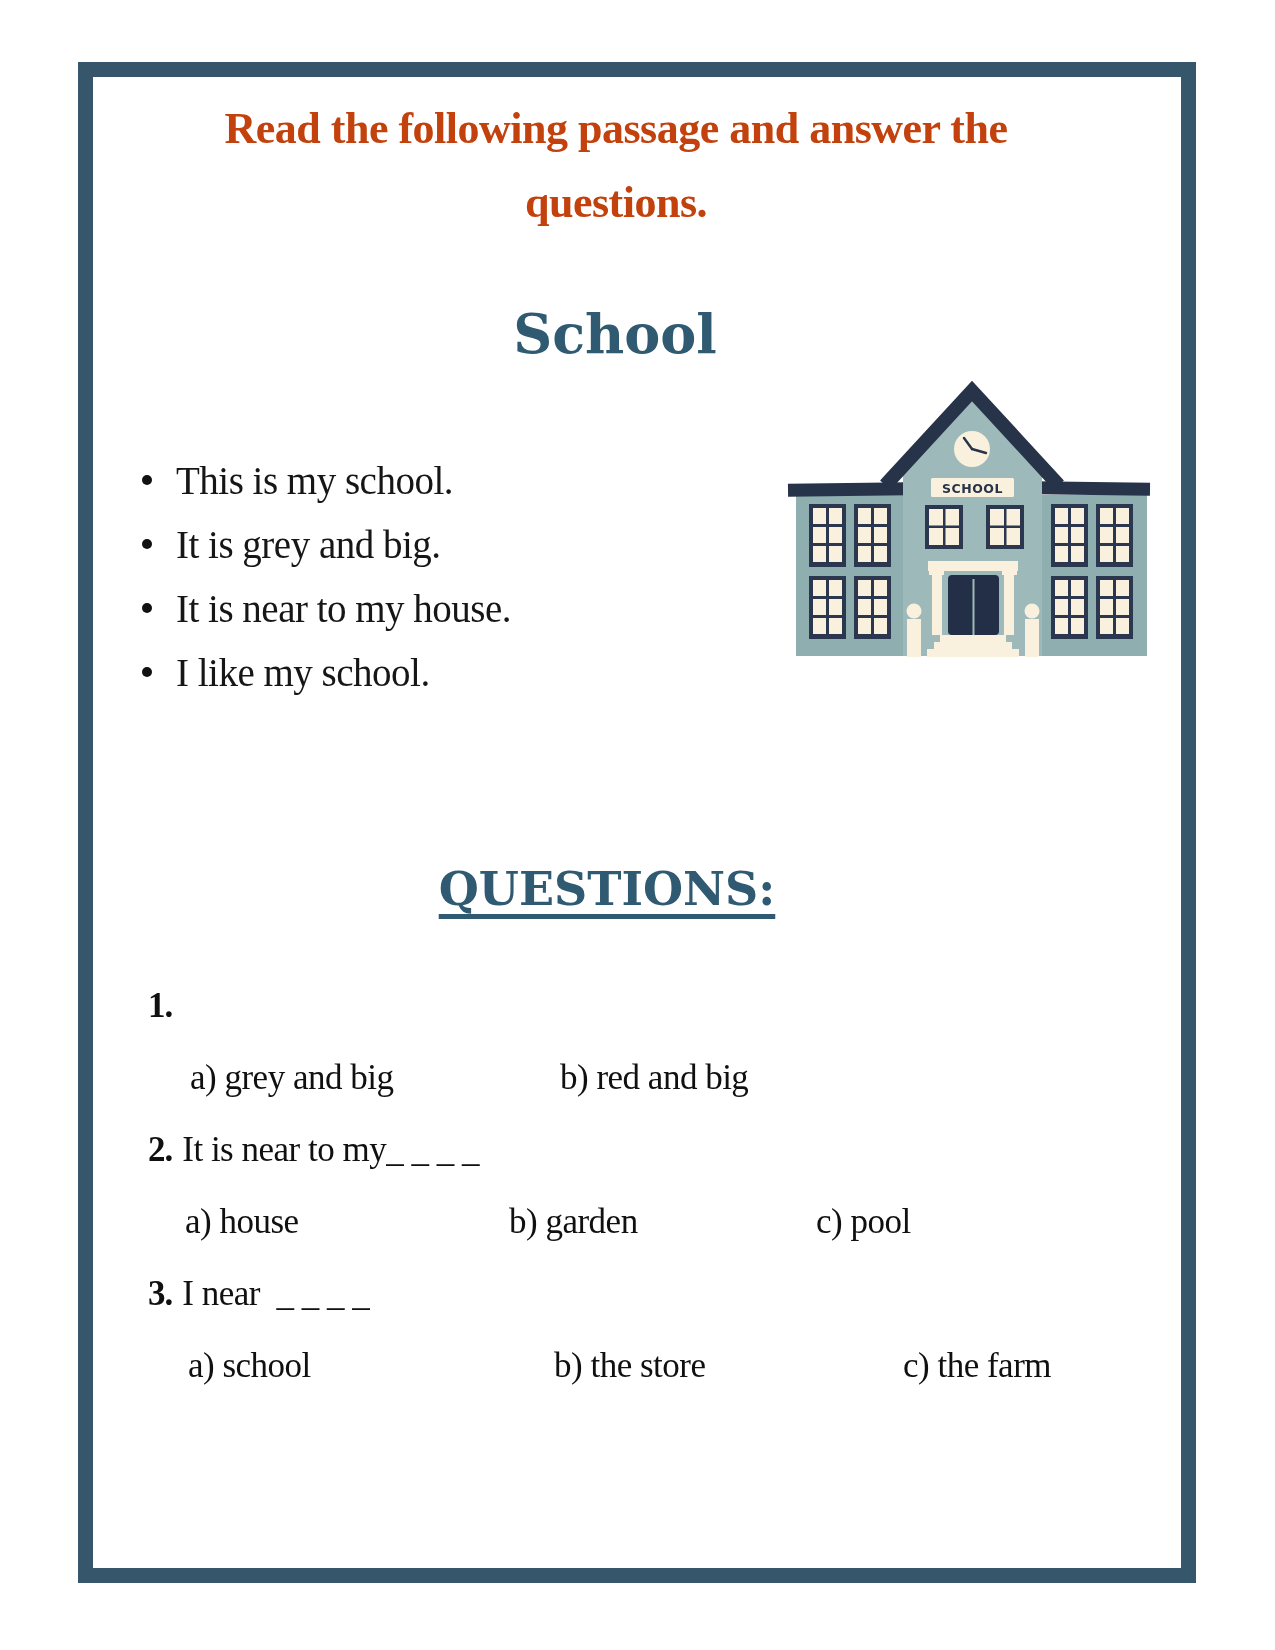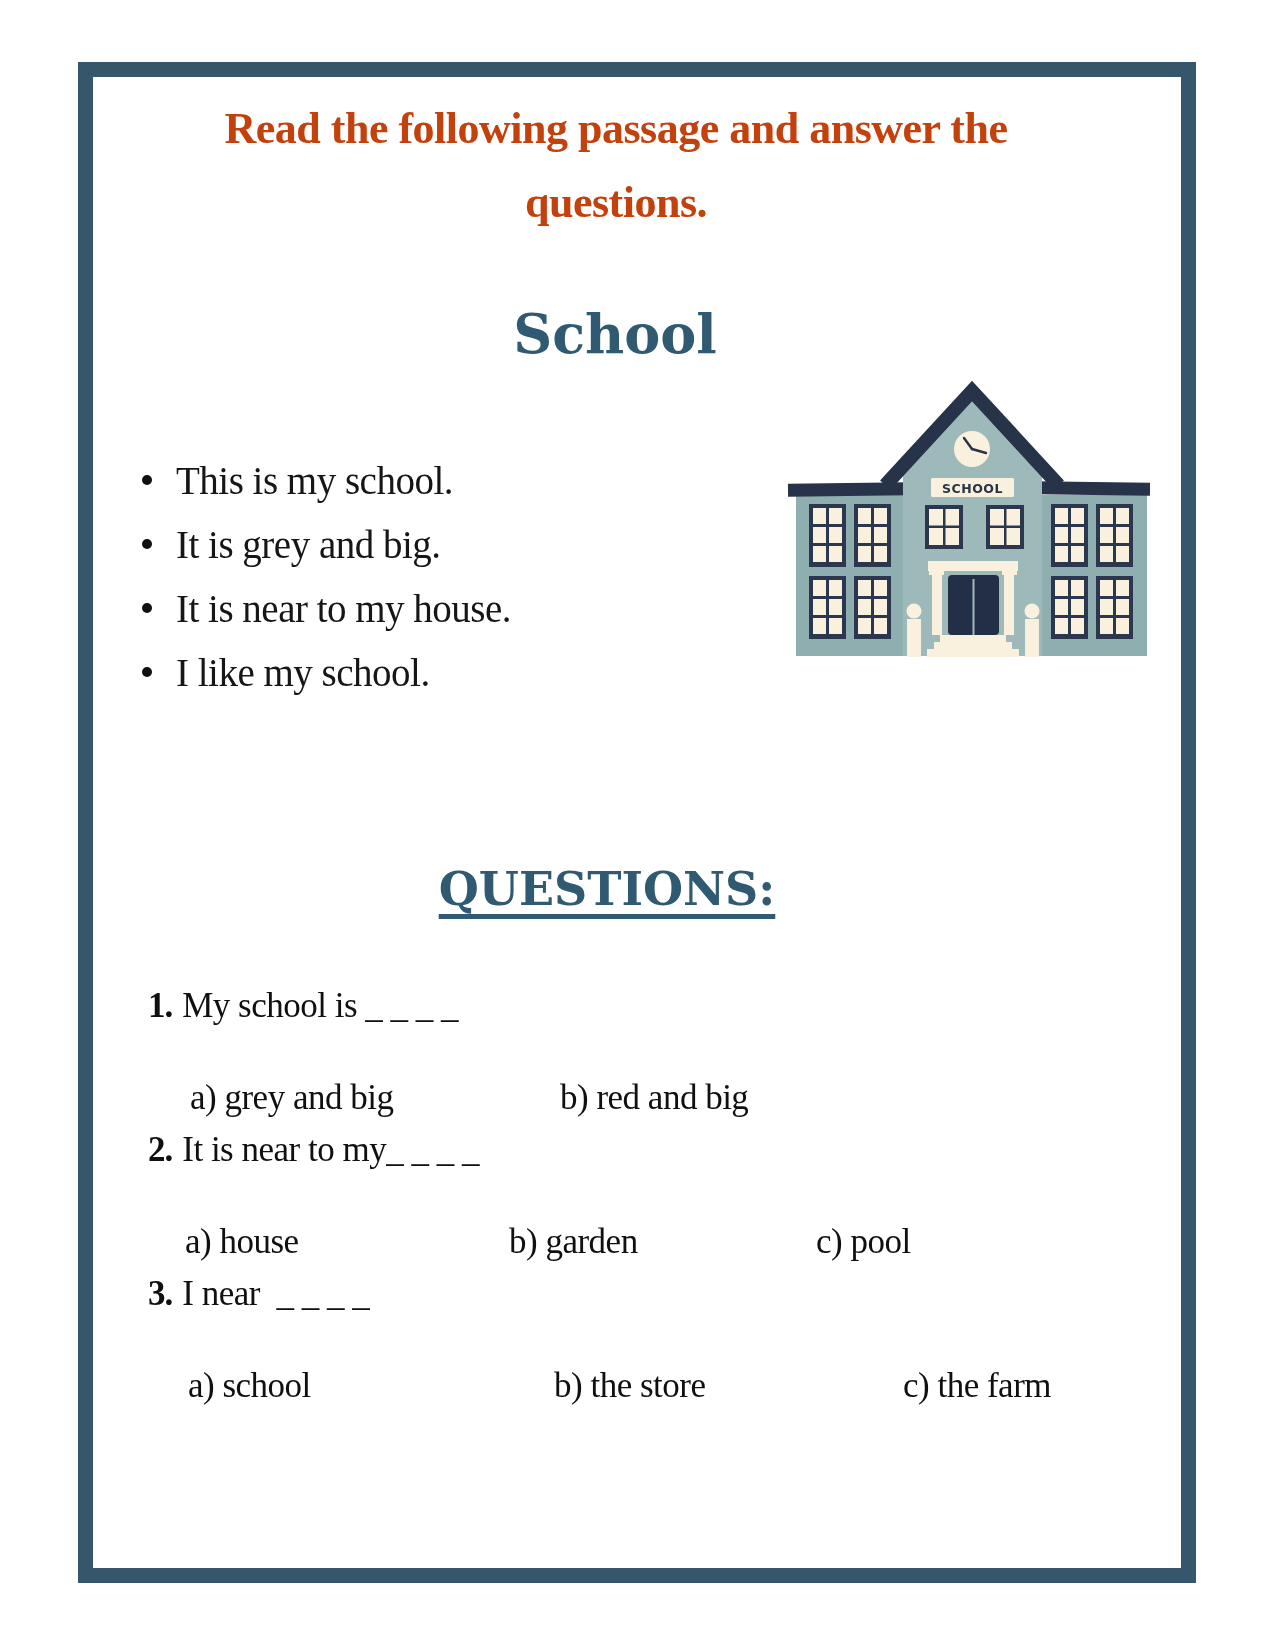--- a/index.html
+++ b/index.html
@@ -44,21 +44,21 @@
     text-decoration:underline; text-decoration-thickness:5px; text-underline-offset:9px;
   }
 
   .questions { position:absolute; left:148px; top:970px; width:1000px; font-size:35px; color:#101010; }
   .q-row { position:relative; height:72px; }
   .q-prompt { display:flex; align-items:center; gap:10px; height:72px; }
   .q-num { font-weight:700; letter-spacing:-1px; }
   .q-text { white-space:pre; letter-spacing:-0.5px; }
   .q-opt {
     position:absolute; top:50%; transform:translateY(-50%);
-    white-space:pre; letter-spacing:-0.5px;margin-top:20px;
+    white-space:pre; letter-spacing:-0.5px;
   }
 </style>
 </head>
 <body>
 
 <div class="frame"></div>
 
 <div class="main-title">
   <div>Read the following passage and answer the</div>
   <div>questions.</div>
@@ -220,21 +220,20 @@
       <rect x="235" y="236" width="14" height="38"></rect>
   </g>
 </svg>
 
 <div class="questions-heading">QUESTIONS:</div>
 
 <div class="questions">
 
   <div class="q-row q-prompt">
     <span class="q-num">1.</span>
-    <span class="q-text">My school is _ _ _ _</span>
   </div>
   <div class="q-row">
     <span class="q-opt" style="left:42px">a) grey and big</span>
     <span class="q-opt" style="left:412px">b) red and big</span>
   </div>
 
   <div class="q-row q-prompt">
     <span class="q-num">2.</span>
     <span class="q-text">It is near to my_ _ _ _</span>
   </div>

